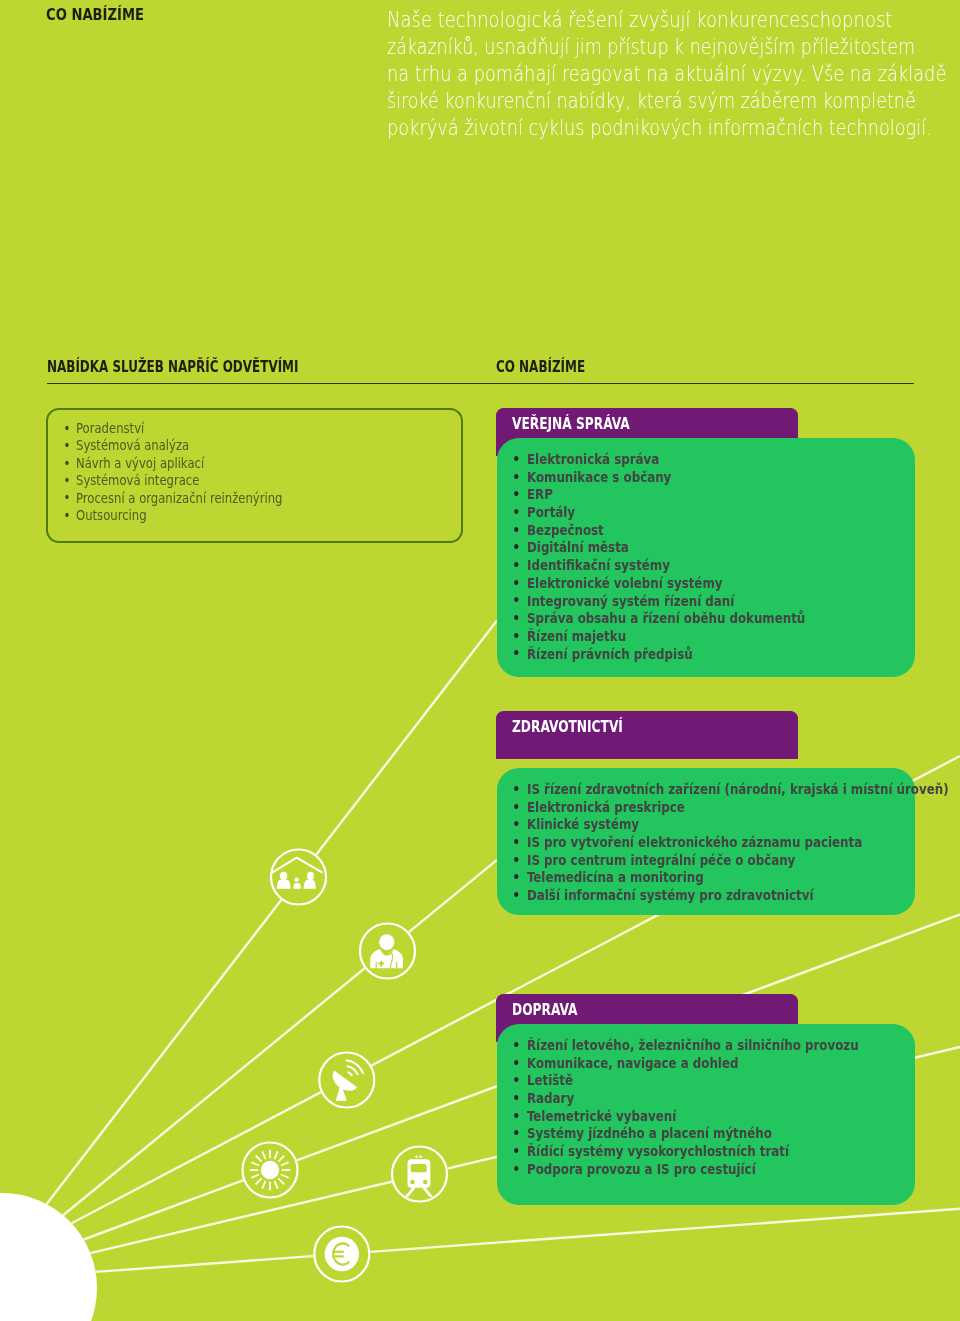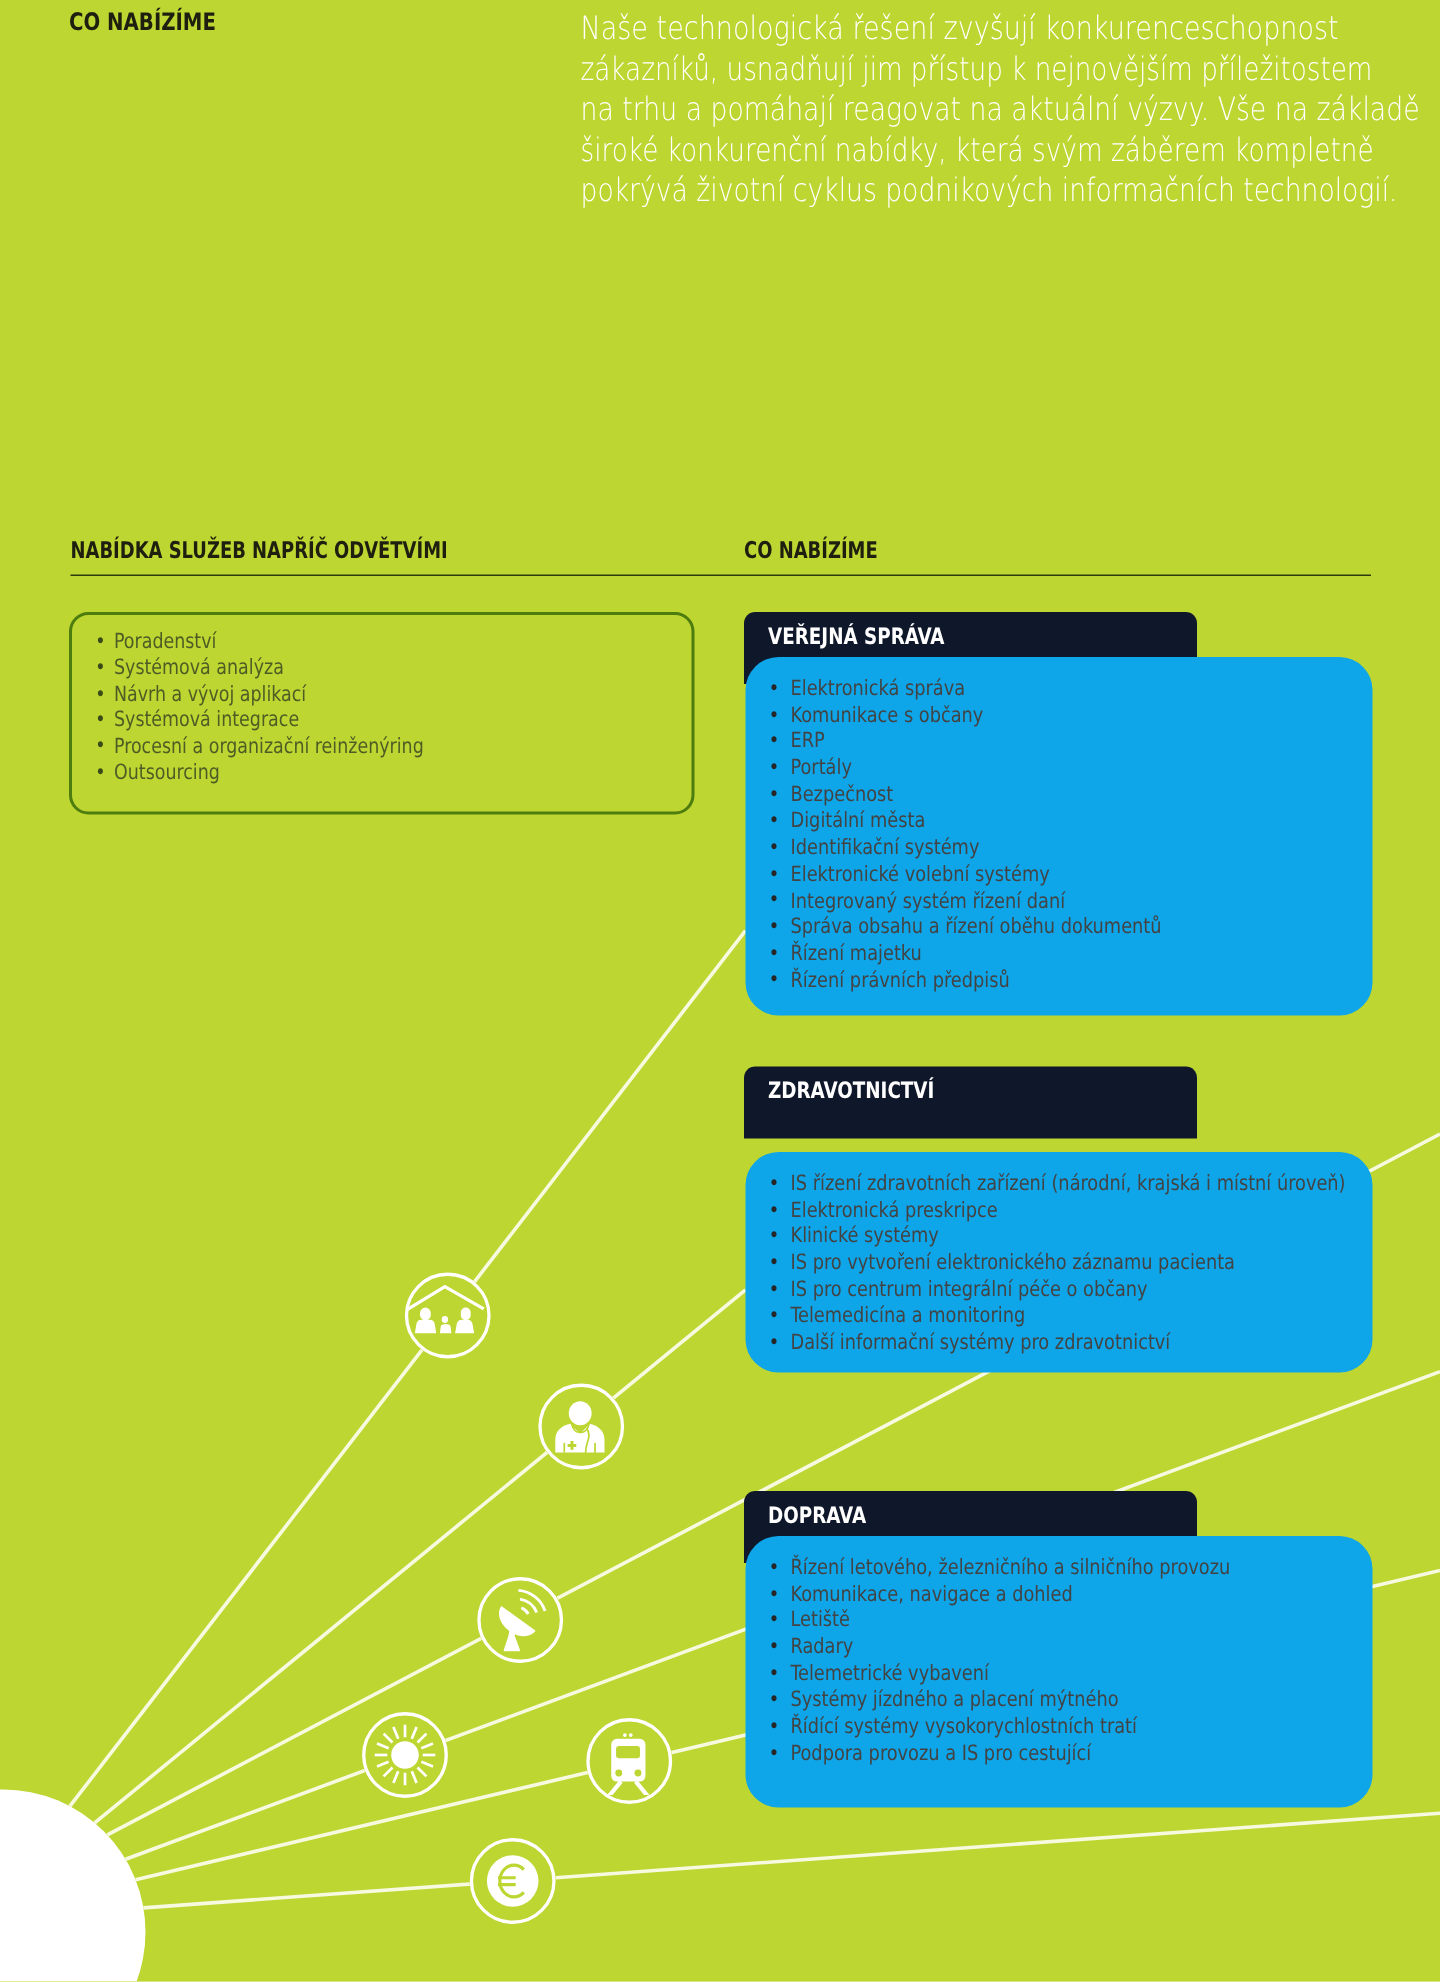--- a/index.html
+++ b/index.html
@@ -33,25 +33,25 @@
   
   .ocard{position:absolute;left:46px;top:408px;width:417px;height:135px;
          border:2px solid #4d7c0f;border-radius:13px;box-sizing:border-box;}
   .ocard ul{margin:0;padding:10px 0 0 27.5px;list-style:none;}
   .ocard li{position:relative;font-size:14px;color:#4d5c25;line-height:17.4px;white-space:nowrap;
             font-family:"DejaVu Sans Condensed","DejaVu Sans",sans-serif;
             transform:scaleX(0.924);transform-origin:left center;}
   .ocard li:before{content:"\2022";position:absolute;left:-13.5px;top:-0.2px;color:#3a4a18;font-size:14px;}
 
   
-  .tab{position:absolute;background:#0f172a;border-radius:7.5px 7.5px 0 0;color:#fff;text-align:center;}
+  .tab{position:absolute;background:#701a75;border-radius:7.5px 7.5px 0 0;color:#fff;text-align:center;}
   .tab span{position:absolute;left:16.6px;top:7.0px;font-size:15.0px;font-weight:bold;
             font-family:"DejaVu Sans Condensed","DejaVu Sans",sans-serif;
             transform:scaleX(0.905);transform-origin:left top;display:block;}
-  .wcard{position:absolute;background:#0ea5e9;border-radius:22px;}
+  .wcard{position:absolute;background:#22c55e;border-radius:22px;font-weight:bold;}
   .wcard ul{margin:0;padding:0;list-style:none;}
   .wcard li{position:relative;font-size:14px;color:#434343;line-height:17.68px;white-space:nowrap;
             font-family:"DejaVu Sans Condensed","DejaVu Sans",sans-serif;
             transform:scaleX(0.94);transform-origin:left center;}
   .wcard li:before{content:"\2022";position:absolute;left:-15.5px;top:-0.2px;color:#262626;font-size:14px;}
 </style>
 </head>
 <body>
 
 <div class="page">

